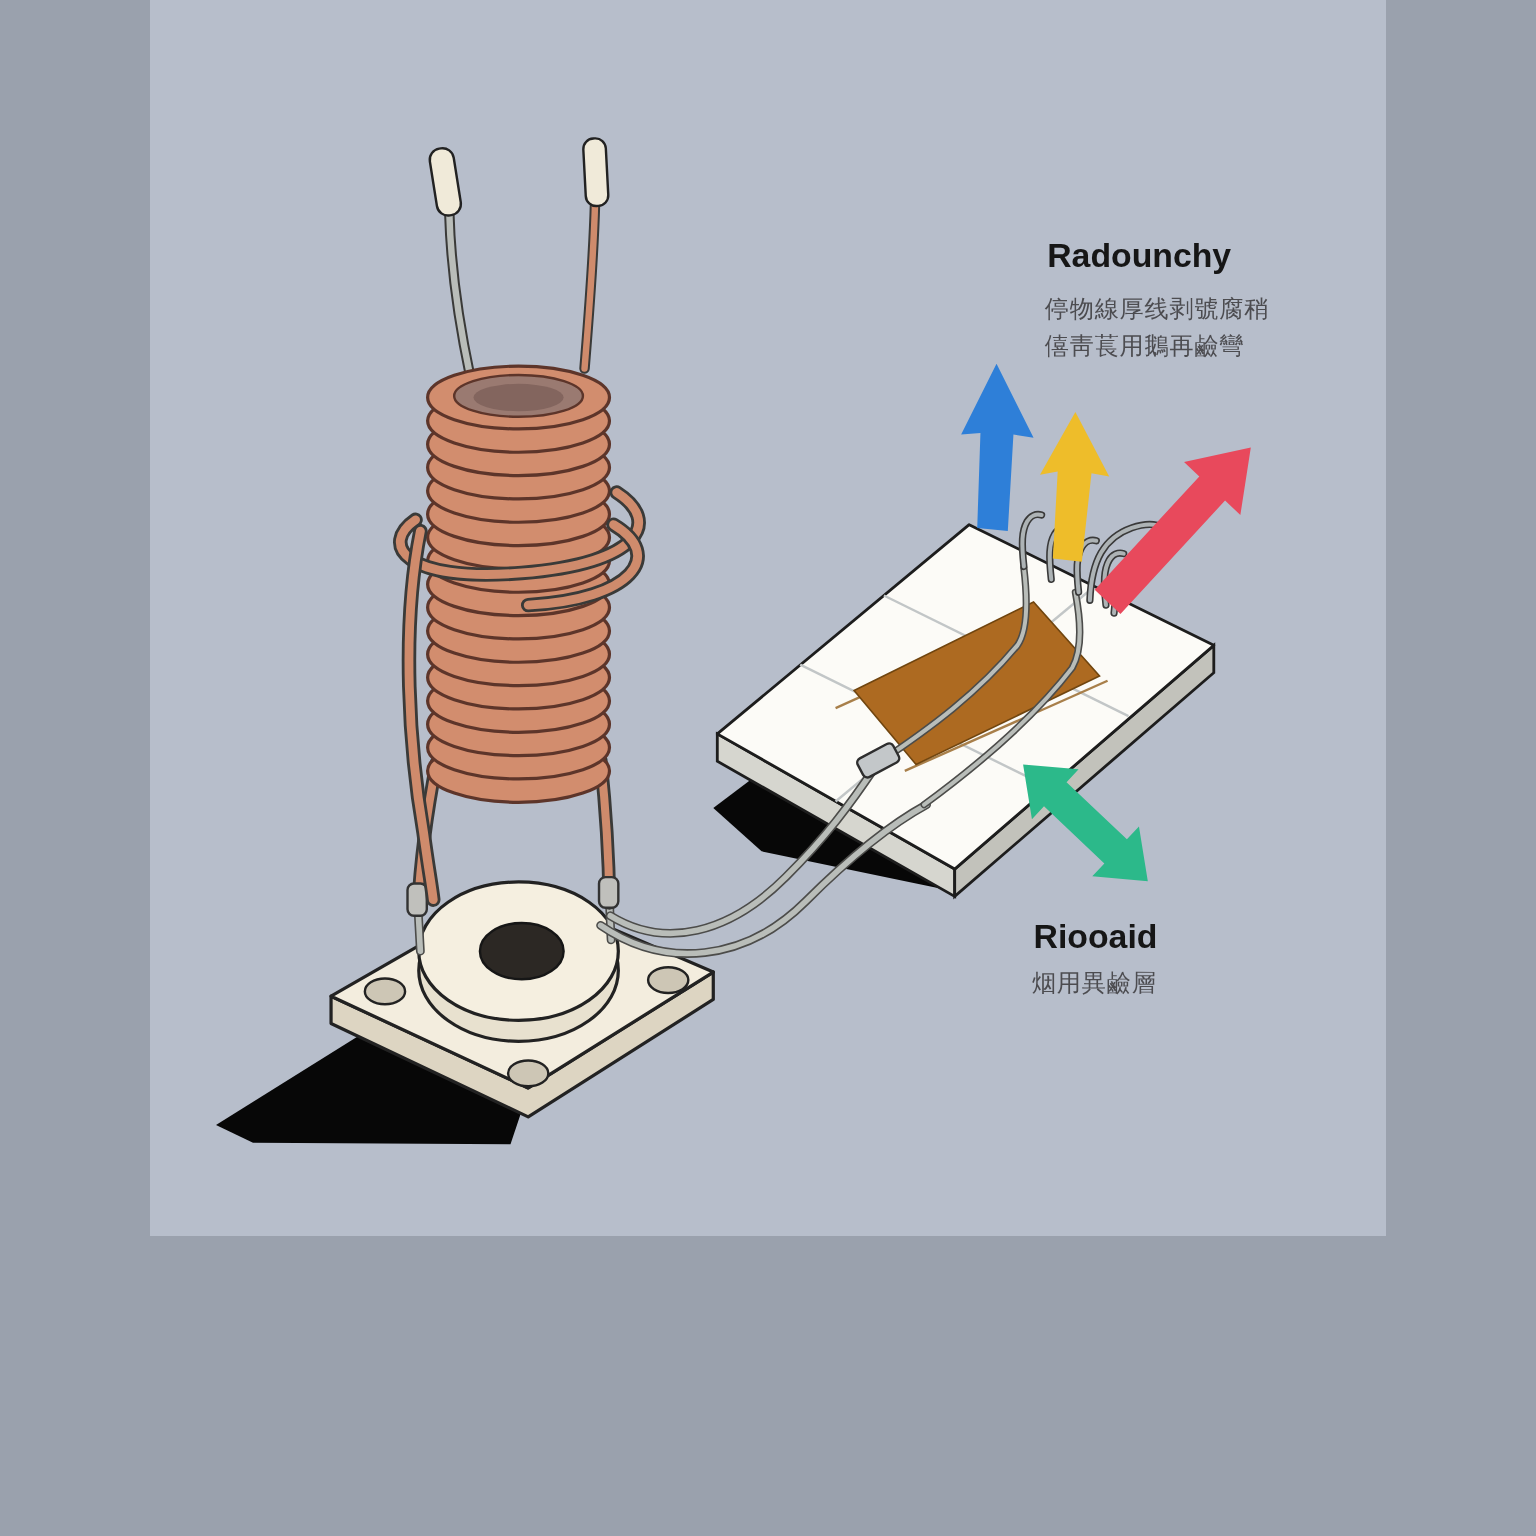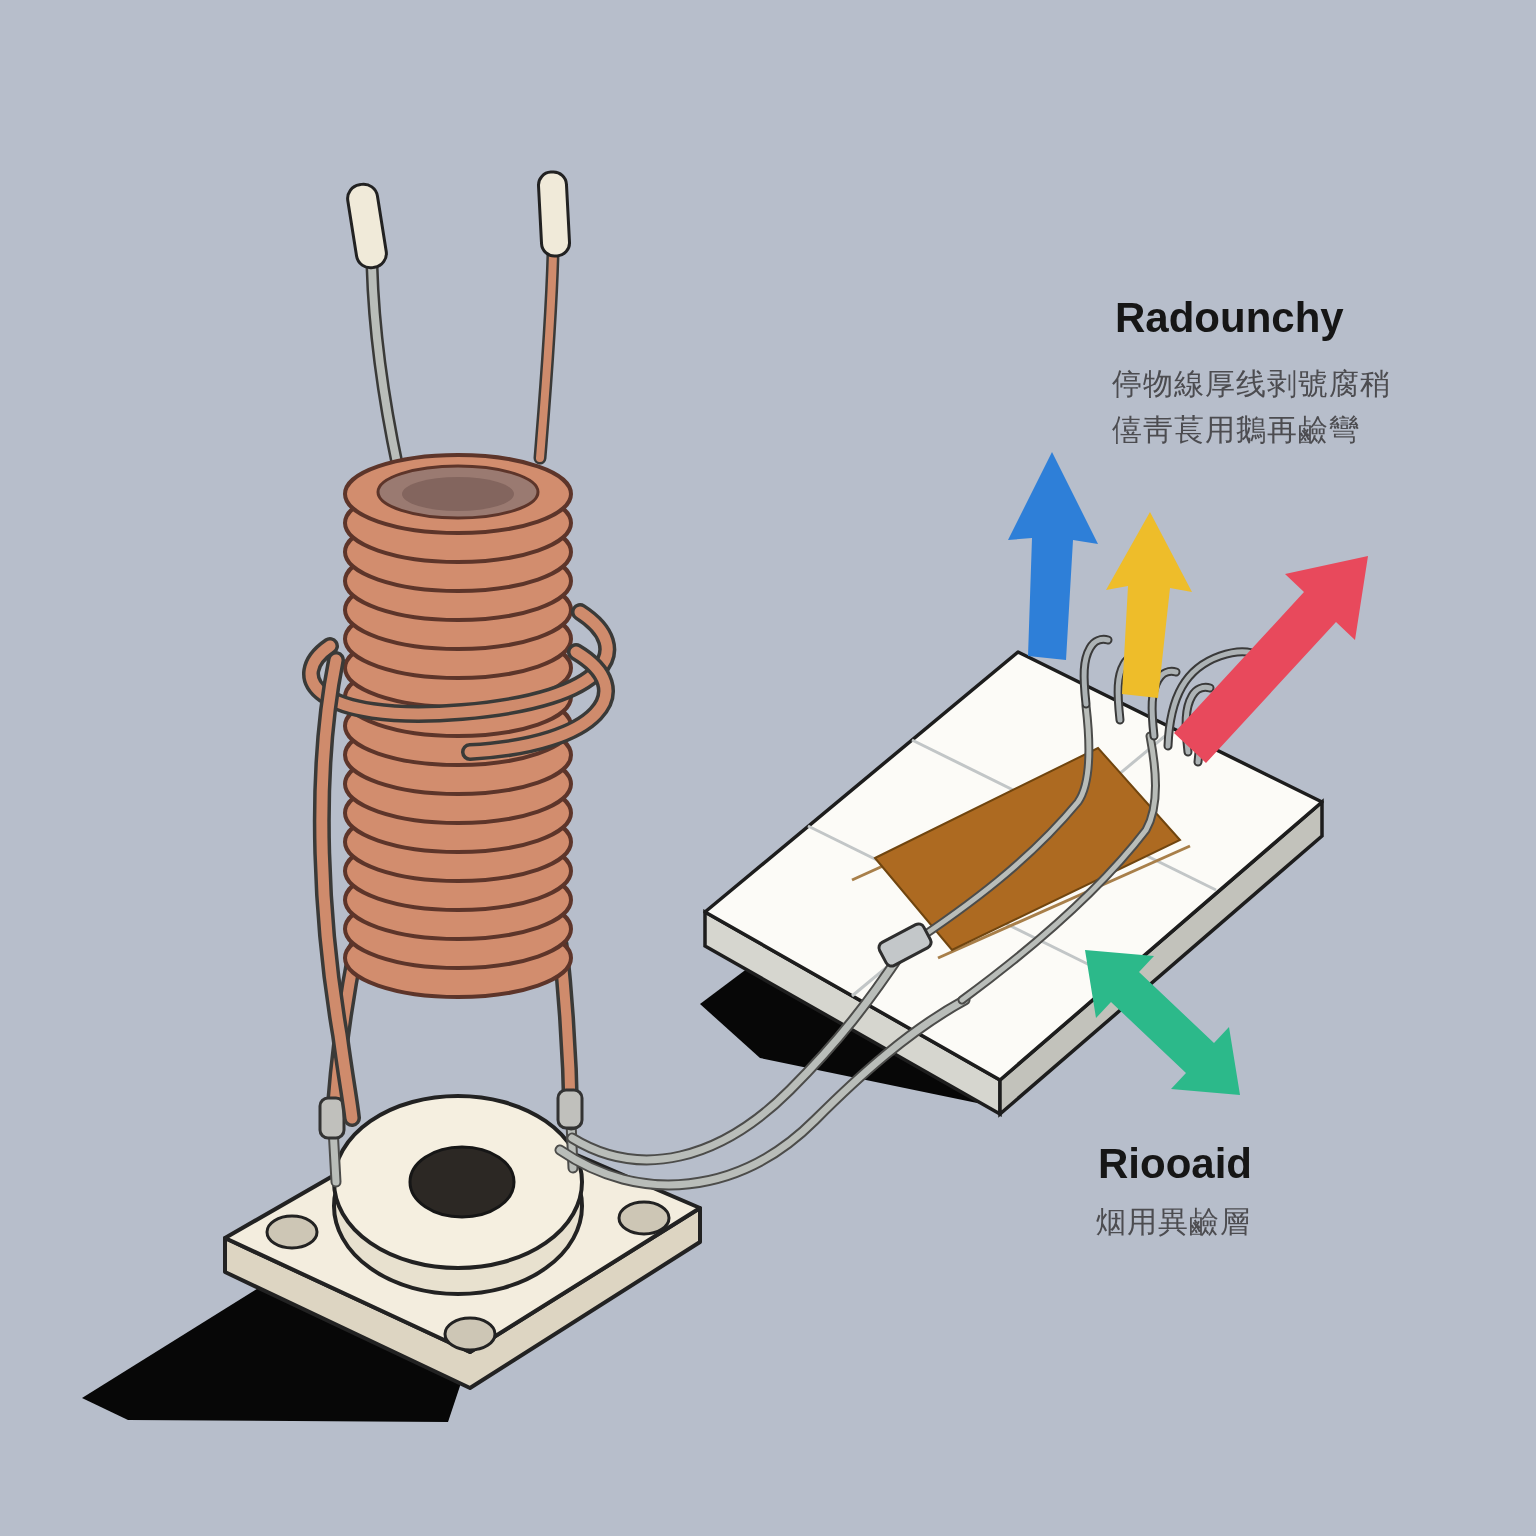--- a/index.html
+++ b/index.html
@@ -1,16 +1,16 @@
 <!DOCTYPE html>
 <html><head>
 <meta charset="utf-8">
 <style>
   html,body{margin:0;padding:0;background:#9aa1ad;}
-  .stage{width:1536px;height:1536px;margin:0 auto;position:relative;overflow:hidden;}
+  .stage{width:1536px;height:1236px;margin:0 auto;position:relative;overflow:hidden;}
   svg{display:block;width:100%;height:100%;}
   .wind{fill:#d28d6e;stroke:#5d352a;stroke-width:4;}
   .outline-stroke{fill:none;stroke:#3a3a38;stroke-linecap:round;}
   .copper-stroke{fill:none;stroke:#cf8b6c;stroke-linecap:round;}
   .gray-stroke{fill:none;stroke:#b9bdb9;stroke-linecap:round;}
   .darkgray-stroke{fill:none;stroke:#4c4c4a;stroke-linecap:round;}
   .pin-out{fill:none;stroke:#3a3a3a;stroke-width:9;stroke-linecap:round;}
   .pin-in{fill:none;stroke:#adb3b5;stroke-width:5;stroke-linecap:round;}
   .seam{stroke:#c2c6c7;stroke-width:3;}
   .trace{stroke:#a87f4a;stroke-width:3;fill:none;}

